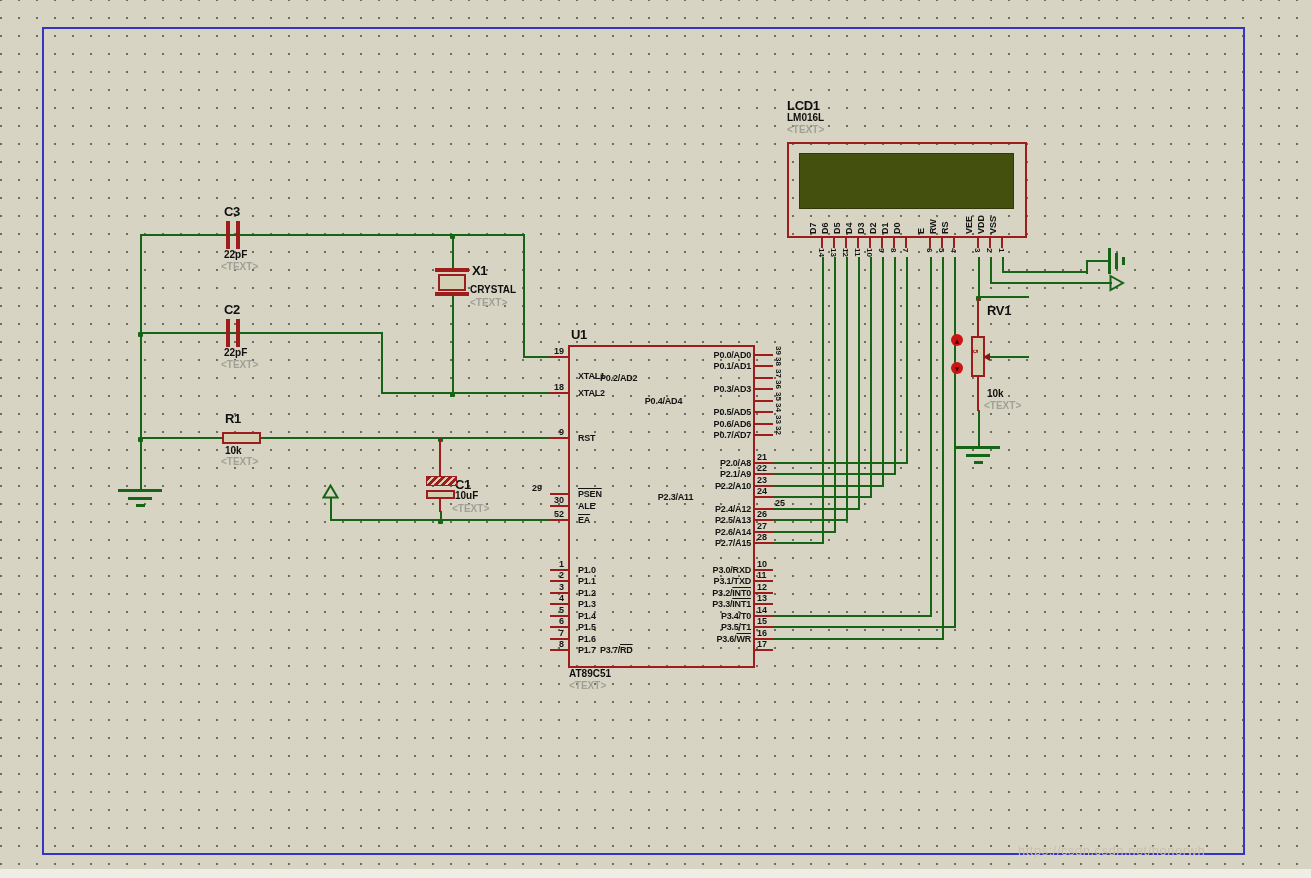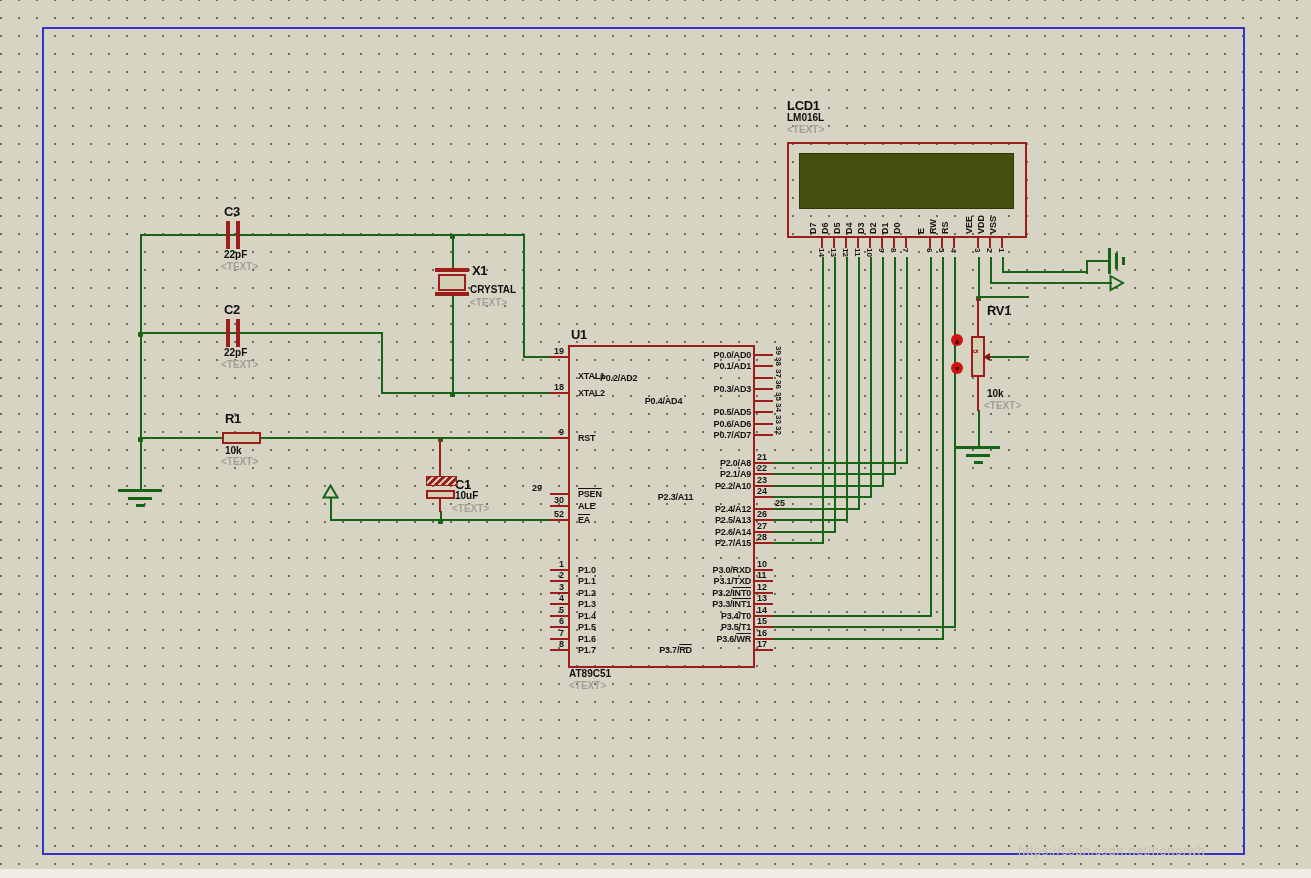--- a/index.html
+++ b/index.html
@@ -285,21 +285,21 @@
     <div class="pnum" style="left:757px;top:605px">14</div>
     <div class="pname" style="left:600px;top:611px;width:151px;text-align:right;z-index:11">P3.4/T0</div>
     <div class="stub" style="left:755px;top:626px;width:18px;height:2px"></div>
     <div class="pnum" style="left:757px;top:616px">15</div>
     <div class="pname" style="left:600px;top:622px;width:151px;text-align:right;z-index:11">P3.5/T1</div>
     <div class="stub" style="left:755px;top:638px;width:18px;height:2px"></div>
     <div class="pnum" style="left:757px;top:628px">16</div>
     <div class="pname" style="left:600px;top:634px;width:151px;text-align:right;z-index:11">P3.6/<span class="ov">WR</span></div>
     <div class="stub" style="left:755px;top:649px;width:18px;height:2px"></div>
     <div class="pnum" style="left:757px;top:639px">17</div>
-    <div class="pname" style="left:600px;top:645px;width:151px;text-align:center;z-index:11">P3.7/<span class="ov">RD</span></div>
+    <div class="pname" style="left:600px;top:645px;width:151px;text-align:left;z-index:11">P3.7/<span class="ov">RD</span></div>
     <div class="stub" style="left:821px;top:238px;width:2px;height:10px"></div>
     <div class="vpin" style="left:818px;top:225px;z-index:11">D7</div>
     <div class="rnum" style="left:826px;top:248px">14</div>
     <div class="stub" style="left:833px;top:238px;width:2px;height:10px"></div>
     <div class="vpin" style="left:830px;top:225px;z-index:11">D6</div>
     <div class="rnum" style="left:838px;top:248px">13</div>
     <div class="stub" style="left:845px;top:238px;width:2px;height:10px"></div>
     <div class="vpin" style="left:842px;top:225px;z-index:11">D5</div>
     <div class="rnum" style="left:850px;top:248px">12</div>
     <div class="stub" style="left:857px;top:238px;width:2px;height:10px"></div>

